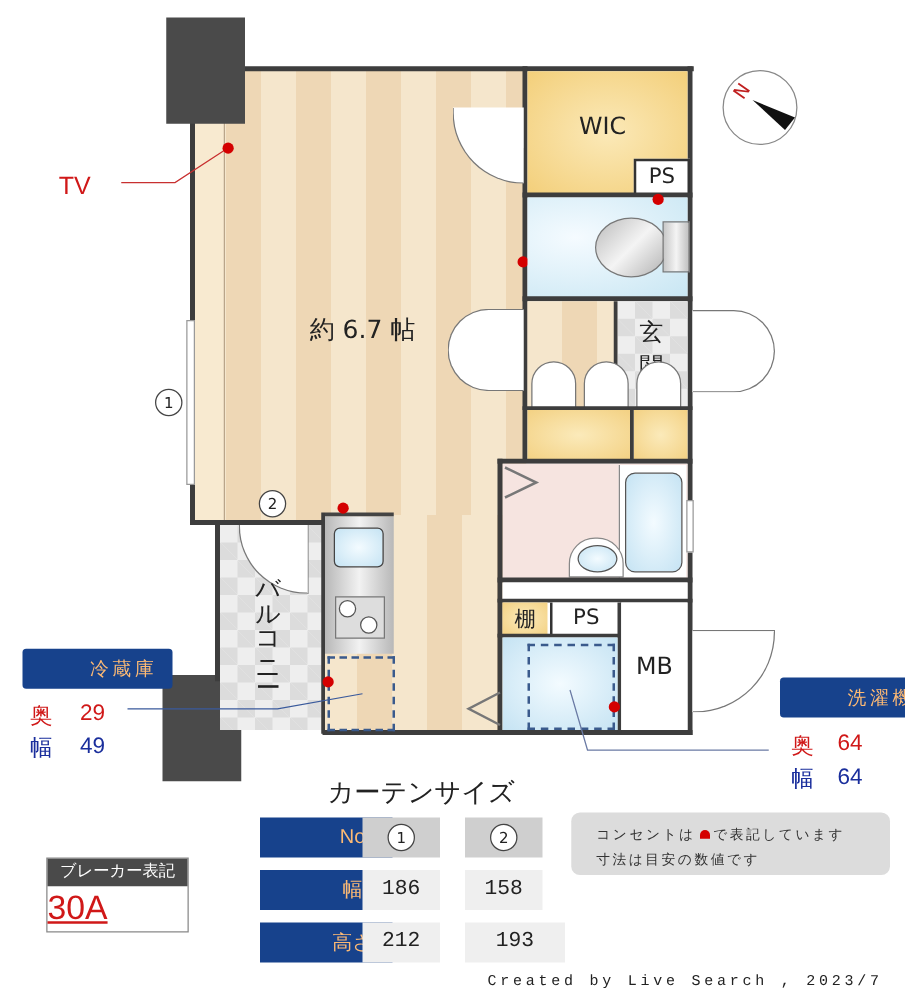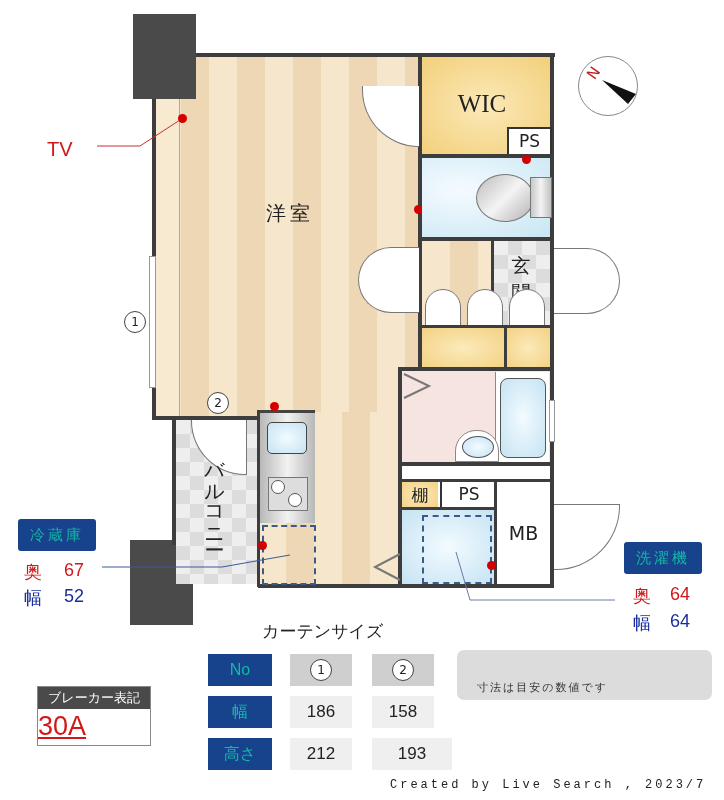--- a/index.html
+++ b/index.html
@@ -11,23 +11,23 @@
   .room-label { position:absolute; font-family:"DejaVu Sans", sans-serif; color:#222; text-align:center; }
   .wic { background: radial-gradient(ellipse at center, #fbe9b8 0%, #f3cf7a 100%); }
   .toilet { background: radial-gradient(ellipse at 30% 40%, #f5fbff 0%, #c8e6f3 100%); }
   .bath { background:#f6e4e0; }
   .tile { background-color:#eeeeee; background-image: linear-gradient(45deg, #dcdcdc 25%, transparent 25%, transparent 75%, #dcdcdc 75%), linear-gradient(45deg, #dcdcdc 25%, transparent 25%, transparent 75%, #dcdcdc 75%); background-size:28px 28px; background-position:0 0, 14px 14px; }
   .wash { background: radial-gradient(ellipse at center, #f3fbff 0%, #c5e3f3 100%); }
   .yellowbox { background: radial-gradient(ellipse at center, #fbeaba 0%, #f3d183 100%); }
   .outlet { width:9px; height:9px; border-radius:50%; background:#d40000; position:absolute; }
   .door-arc { position:absolute; border:1px solid #777; background:#fff; }
   .circle-num { position:absolute; width:20px; height:20px; border:1px solid #444; border-radius:50%; background:#fff; font-size:12px; line-height:20px; text-align:center; font-family:"DejaVu Sans", sans-serif; }
-  .navy-box { background:#17428c; color:#14b8a6; text-align:center; font-family:"DejaVu Sans", sans-serif; }
+  .navy-box { background:#17428c; color:#fdba74; text-align:center; font-family:"DejaVu Sans", sans-serif;padding-left:42px; }
   .gray-cell { background:#cfcfcf; text-align:center; }
-  .light-cell { background:#efefef; text-align:center; color:#222; font-family:Liberation Sans, sans-serif; font-size:17px; }
+  .light-cell { background:#efefef; text-align:center; color:#222; font-family:Liberation Mono, monospace; font-size:17px; }
   .red { color:#d01818; }
   .blue { color:#1a2e9c; }
 </style>
 </head>
 <body>
 
 <div class="abs" style="left:0;top:0;width:724px;height:610px;">
 
   <div class="abs floor-stripes" style="left:153px;top:55px;width:268px;height:364px;"></div>
 
@@ -42,34 +42,34 @@
   <div class="abs wall" style="left:258px;top:584px;width:296px;height:4px;"></div>
   <div class="abs wall" style="left:418px;top:53px;width:4px;height:315px;"></div>
 
   <div class="abs" style="left:149px;top:256px;width:5px;height:130px;background:#fff;border:1px solid #999;"></div>
   <div class="circle-num" style="left:124px;top:311px;">1</div>
   <div class="circle-num" style="left:207px;top:392px;">2</div>
 
   <div class="abs pillar" style="left:133px;top:14px;width:63px;height:85px;"></div>
   <div class="abs pillar" style="left:130px;top:540px;width:63px;height:85px;"></div>
 
-  <div class="room-label" style="left:240px;top:200px;width:100px;font-size:20px;letter-spacing:4px;">洋室</div>
+  <div class="room-label" style="left:225px;top:250px;width:130px;font-size:20px;">約 6.7 帖</div>
 
   <div class="abs red" style="left:47px;top:138px;font-size:20px;font-family:'Liberation Sans',sans-serif;">TV</div>
   <svg class="abs" style="left:95px;top:110px;" width="95" height="45">
     <polyline points="2,36 45,36 88,8" fill="none" stroke="#c83030" stroke-width="1"></polyline>
   </svg>
   <div class="outlet" style="left:178px;top:114px;"></div>
 
   <div class="door-arc" style="left:362px;top:86px;width:56px;height:60px;border-radius:0 0 0 60px;border-right:none;border-top:none;"></div>
   <div class="door-arc" style="left:358px;top:247px;width:60px;height:64px;border-radius:64px 0 0 64px;border-right:none;"></div>
   <div class="outlet" style="left:414px;top:205px;"></div>
 
   <div class="abs wic" style="left:422px;top:57px;width:128px;height:98px;"></div>
-  <div class="room-label" style="left:452px;top:90px;width:60px;font-size:25px;font-family:Liberation Serif, serif;">WIC</div>
+  <div class="room-label" style="left:452px;top:90px;width:60px;font-size:19px;">WIC</div>
   <div class="abs" style="left:507px;top:127px;width:41px;height:26px;background:#fff;border:2px solid #333;"></div>
   <div class="room-label" style="left:507px;top:131px;width:45px;font-size:17px;">PS</div>
   <div class="abs wall" style="left:418px;top:154px;width:136px;height:4px;"></div>
 
   <div class="abs toilet" style="left:422px;top:158px;width:128px;height:80px;"></div>
   <div class="outlet" style="left:522px;top:155px;"></div>
   <div class="abs" style="left:476px;top:174px;width:56px;height:46px;border-radius:50%;background:linear-gradient(135deg,#bbb,#f4f4f4 50%,#b0b0b0);border:1px solid #777;"></div>
   <div class="abs" style="left:530px;top:177px;width:20px;height:39px;background:linear-gradient(90deg,#c8c8c8,#f4f4f4,#c0c0c0);border:1px solid #777;"></div>
   <div class="abs wall" style="left:418px;top:237px;width:136px;height:4px;"></div>
 
@@ -144,31 +144,31 @@
   <svg class="abs" style="left:100px;top:550px;" width="200" height="30">
       <polyline points="2,17 122,17 190,5" fill="none" stroke="#3a5a9c" stroke-width="1"></polyline>
     </svg>
   <svg class="abs" style="left:450px;top:550px;" width="170" height="60">
       <polyline points="6,2 20,50 165,50" fill="none" stroke="#6a7aa4" stroke-width="1"></polyline>
     </svg>
 </div>
 
 <div class="abs navy-box" style="left:18px;top:519px;width:78px;height:32px;border-radius:3px;font-size:15px;line-height:32px;letter-spacing:3px;">冷蔵庫</div>
 <div class="abs red" style="left:24px;top:560px;font-size:18px;">奥</div>
-<div class="abs red" style="left:64px;top:560px;font-size:18px;font-family:'Liberation Sans',sans-serif;">67</div>
+<div class="abs red" style="left:64px;top:560px;font-size:18px;font-family:'Liberation Sans',sans-serif;">29</div>
 <div class="abs blue" style="left:24px;top:586px;font-size:18px;">幅</div>
-<div class="abs blue" style="left:64px;top:586px;font-size:18px;font-family:'Liberation Sans',sans-serif;">52</div>
+<div class="abs blue" style="left:64px;top:586px;font-size:18px;font-family:'Liberation Sans',sans-serif;">49</div>
 
 <div class="abs navy-box" style="left:624px;top:542px;width:78px;height:32px;border-radius:3px;font-size:15px;line-height:32px;letter-spacing:3px;">洗濯機</div>
 <div class="abs red" style="left:633px;top:584px;font-size:18px;">奥</div>
 <div class="abs red" style="left:670px;top:584px;font-size:18px;font-family:'Liberation Sans',sans-serif;">64</div>
 <div class="abs blue" style="left:633px;top:611px;font-size:18px;">幅</div>
 <div class="abs blue" style="left:670px;top:611px;font-size:18px;font-family:'Liberation Sans',sans-serif;">64</div>
 
-<div class="abs" style="left:262px;top:620px;font-size:17px;">カーテンサイズ</div>
+<div class="abs" style="left:262px;top:620px;font-size:21px;">カーテンサイズ</div>
 <div class="abs" style="left:208px;top:654px;width:230px;height:120px;">
   <div class="abs navy-box" style="left:0;top:0;width:64px;height:32px;line-height:32px;font-size:16px;font-family:'Liberation Sans',sans-serif;">No</div>
   <div class="abs gray-cell" style="left:82px;top:0;width:62px;height:32px;">
     <div class="circle-num" style="left:20px;top:5px;">1</div>
   </div>
   <div class="abs gray-cell" style="left:164px;top:0;width:62px;height:32px;">
     <div class="circle-num" style="left:20px;top:5px;">2</div>
   </div>
 
   <div class="abs navy-box" style="left:0;top:42px;width:64px;height:32px;line-height:32px;font-size:16px;">幅</div>
@@ -179,16 +179,19 @@
   <div class="abs light-cell" style="left:82px;top:84px;width:62px;height:32px;line-height:32px;">212</div>
   <div class="abs light-cell" style="left:164px;top:84px;width:80px;height:32px;line-height:32px;">193</div>
 </div>
 
 <div class="abs" style="left:37px;top:686px;width:112px;height:58px;border:1px solid #888;background:#fff;">
   <div style="background:#4a4a4a;color:#fff;height:22px;line-height:22px;text-align:center;font-size:13px;">ブレーカー表記</div>
   <div class="red" style="text-align:left;font-size:27px;line-height:34px;font-family:'Liberation Sans',sans-serif;text-decoration:underline;">30A</div>
 </div>
 
 <div class="abs" style="left:457px;top:650px;width:255px;height:50px;background:#dcdcdc;border-radius:7px;font-size:11px;letter-spacing:2px;color:#333;">
+  <div style="position:absolute;left:20px;top:10px;white-space:nowrap;">
+    <span>コンセントは</span><span style="display:inline-block;width:8px;height:7px;background:#d40000;border-radius:4px 4px 0 0;margin:0 3px;"></span><span>で表記しています</span>
+  </div>
   <div style="position:absolute;left:20px;top:30px;white-space:nowrap;">寸法は目安の数値です</div>
 </div>
 
 <div class="abs" style="left:390px;top:778px;font-size:12px;letter-spacing:3px;font-family:'Liberation Mono',monospace;color:#222;white-space:nowrap;">Created by Live Search , 2023/7</div>
 
 </body></html>

